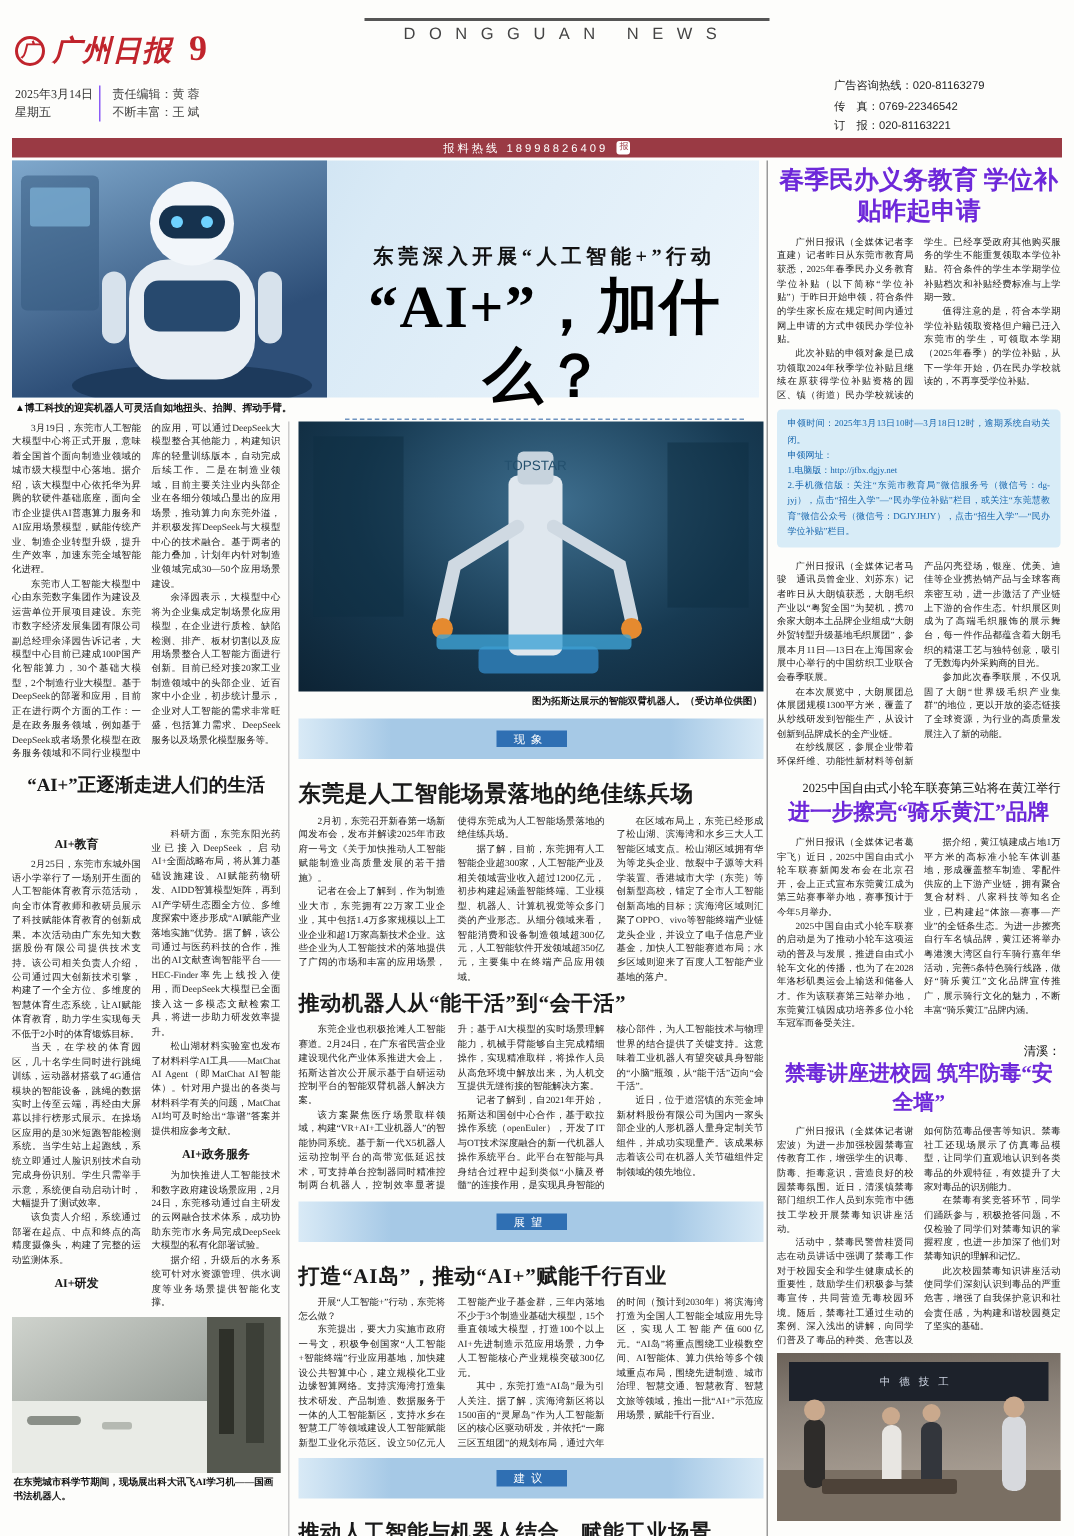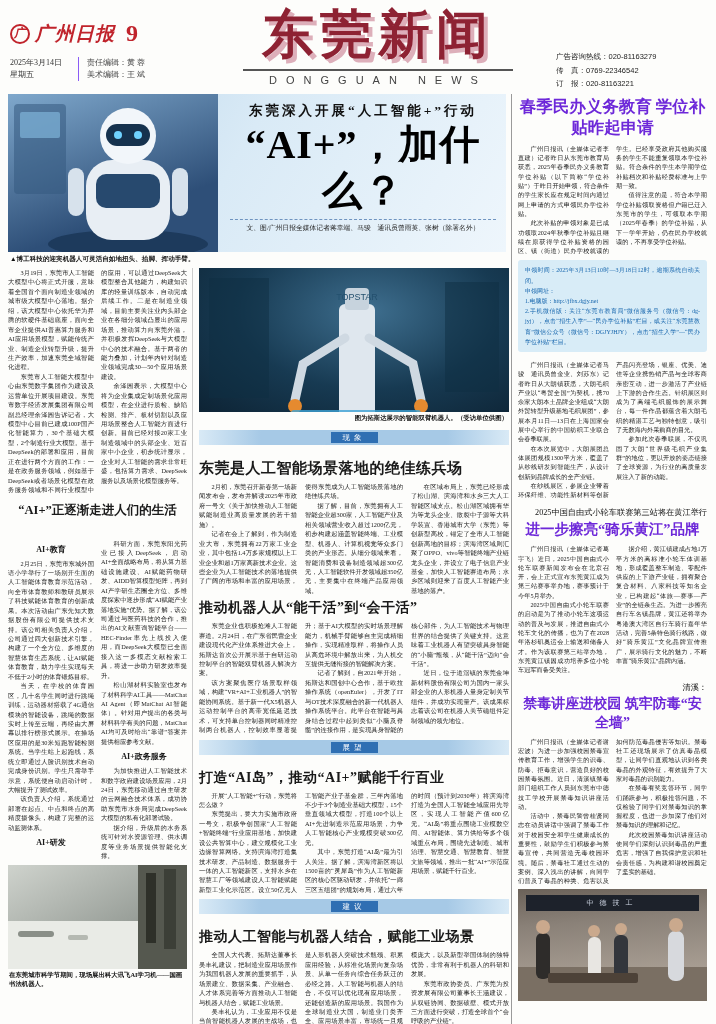--- a/index.html
+++ b/index.html
@@ -10,21 +10,21 @@
 
   
   .masthead { display:flex; justify-content:space-between; padding:6px 10px 2px; height:92px; }
   .mh-left { width:190px; }
   .logo-row { display:flex; align-items:center; gap:5px; margin-top:14px; }
   .logo-circle { width:20px; height:20px; border:2px solid #c0242c; border-radius:50%;
                  color:#c0242c; font-size:12px; font-weight:bold; display:flex;
                  align-items:center; justify-content:center; font-style:italic; }
   .brand { color:#c0242c; font-size:19px; font-weight:bold; font-style:italic; letter-spacing:1px; }
   .pageno { color:#c0242c; font-size:24px; font-weight:bold; margin-left:6px; font-style:normal; }
-  .date-row { display:flex; gap:16px; margin-top:10px; font-size:8px; color:#333; }
+  .date-row { display:flex; gap:4px; margin-top:10px; font-size:8px; color:#333; }
   .date-block { line-height:1.5; }
   .editor-block { border-left:1px solid #8b5cf6; padding-left:8px; line-height:1.5; color:#444; }
   .mh-center { flex:1; text-align:center; }
   .big-title { font-size:52px; font-weight:900; color:#8e2233; letter-spacing:6px; line-height:1.05;
                text-shadow:4px 4px 0 #ddafba; margin-top:2px; }
   .en-line { width:270px; margin:6px auto 0; border-top:2px solid #555; padding-top:3px;
              font-family:"Liberation Sans",sans-serif; font-size:11px; color:#444; letter-spacing:9px; }
   .mh-right { width:150px; text-align:left; font-size:7.5px; color:#222; line-height:1.8; margin-top:44px;
               font-family:"Liberation Sans",sans-serif; }
   
@@ -36,21 +36,21 @@
 
   
   .main { display:flex; padding:2px 8px 0; }
   .left-region { width:504px; border-right:1px solid #9a9a9a; padding-right:5px; }
   .right-region { width:195px; padding-left:6px; }
 
   
   .hero { display:flex; height:158px; background:linear-gradient(120deg,#b9d5ea 0%,#d9eaf6 45%,#eef6fc 100%); }
   .hero-photo { width:210px; position:relative; overflow:hidden;
                 background:linear-gradient(160deg,#7fa8cc,#2e4f78 70%); }
-  .hero-text { flex:1; padding:8px 10px 4px 12px; }
+  .hero-text { flex:1; padding:8px 10px 4px 12px;margin-top:47px; }
   .kicker { text-align:center; font-size:13.5px; font-weight:600; letter-spacing:3px; color:#111; }
   .headline { text-align:center; font-size:40px; font-weight:900; letter-spacing:1px; color:#000;
               line-height:1.15; margin-top:2px; }
   .dash-rule { border-top:1px dashed #6f94c0; margin:5px 0 3px; }
   .byline { font-size:6.8px; text-align:center; color:#222; margin-bottom:3px; }
   .lead p { font-size:7.4px; font-weight:600; line-height:1.55; text-indent:2em; text-align:justify; }
   .hero-caption { font-size:6.6px; font-weight:bold; padding:3px 2px 4px; color:#111; }
 
   
   .lower { display:flex; }
@@ -63,41 +63,41 @@
   .body p { font-size:6.3px; line-height:1.5; text-indent:2em; text-align:justify; color:#1c1c1c; }
   h3.life-title { text-align:center; font-size:12.5px; font-weight:900; margin:7px 0 20px; }
   .sub-label { text-align:center; font-weight:bold; font-size:8px; margin:5px 0 4px; }
 
   .photo-box { position:relative; overflow:hidden; }
   .photo-caption { font-size:6.4px; font-weight:bold; color:#111; padding:2px 1px; }
   .cap-right { text-align:right; }
 
   .left-photo { height:104px; background:linear-gradient(150deg,#cfd3cd,#9aa09a 60%,#6b6f68); margin-top:4px; }
 
-  .center-photo { height:144px; background:
+  .center-photo { height:180px; background:
       radial-gradient(ellipse at 55% 30%, #3e6e8e 0%, #173a52 55%, #0d2334 100%); }
 
-  .tagbar { height:15px; margin:5px 0 14px; background:linear-gradient(90deg,#d9eaf6,#a6c9e6 20%,#a6c9e6 80%,#d9eaf6);
+  .tagbar { height:27px; margin:5px 0 14px; background:linear-gradient(90deg,#d9eaf6,#a6c9e6 20%,#a6c9e6 80%,#d9eaf6);
             display:flex; align-items:center; justify-content:center; }
   .tagbar span { background:#2f6fb3; color:#fff; font-size:7.5px; letter-spacing:4px;
                  padding:1px 12px; line-height:1.2; font-family:"Liberation Sans",sans-serif; }
   h3.sec-title { font-size:15px; font-weight:900; margin:4px 0 4px; letter-spacing:0.5px; }
   h3.sec-title.small { font-size:14px; }
 
   
   .r-art { margin-bottom:8px; }
   .r-kicker { text-align:right; font-size:8.2px; color:#111; margin-bottom:1px; }
   h2.r-title { text-align:center; font-weight:900; color:#6d28d9; line-height:1.3; margin:2px 0 5px; }
   .t1 { font-size:16.5px; } .t2 { font-size:15.5px; } .t3 { font-size:14.5px; } .t4 { font-size:14px; }
   .r-body p { font-size:6.2px; line-height:1.5; text-indent:2em; text-align:justify; }
   .blue-box { background:#d8ecf7; border-radius:3px; padding:5px 7px; margin:5px 0 4px; }
   .blue-box div { font-size:6px; line-height:1.7; color:#1565ad; text-align:justify; }
   .r-photo { height:112px; margin-top:3px;
              background:linear-gradient(175deg,#6b6259 0%,#8a8178 30%,#b9aea2 100%); position:relative; }
-  .r-photo .banner { position:absolute; top:6px; left:8px; right:8px; height:16px; background:#1d222b;
+  .r-photo .banner { position:absolute; top:6px; left:8px; right:8px; height:26px; background:#1d222b;
              color:#cfd6e4; font-size:7px; letter-spacing:6px; display:flex; align-items:center; justify-content:center; }
 
   
   svg { display:block; }
 </style>
 </head>
 <body>
 
 <div id="page">
 
@@ -108,35 +108,38 @@
         <span class="brand">广州日报</span>
         <span class="brand pageno">9</span>
       </div>
       <div class="date-row">
         <div class="date-block">
           <div>2025年3月14日</div>
           <div>星期五</div>
         </div>
         <div class="editor-block">
           <div>责任编辑：黄 蓉</div>
-          <div>美术编辑：王 斌</div>
+          <div>不断丰富：王 斌</div>
         </div>
       </div>
     </div>
     <div class="mh-center">
-      <div class="big-title">东莞新闻</div>
       <div class="en-line">DONGGUAN NEWS</div>
     </div>
     <div class="mh-right">
       <div>广告咨询热线：020-81163279</div>
       <div>传　真：0769-22346542</div>
       <div>订　报：020-81163221</div>
     </div>
   </div>
 
+  <div class="hotline">
+    <span>报料热线  18998826409</span>
+    <span class="app-ico">报</span>
+  </div>
 
   <div class="main">
 
     <div class="left-region">
 
       <div class="hero">
         <div class="hero-photo photo-box">
           <svg width="210" height="158" viewBox="0 0 210 158">
             <rect x="0" y="0" width="210" height="158" fill="none"></rect>
             <ellipse cx="120" cy="150" rx="80" ry="14" fill="#1d3a5c"></ellipse>

